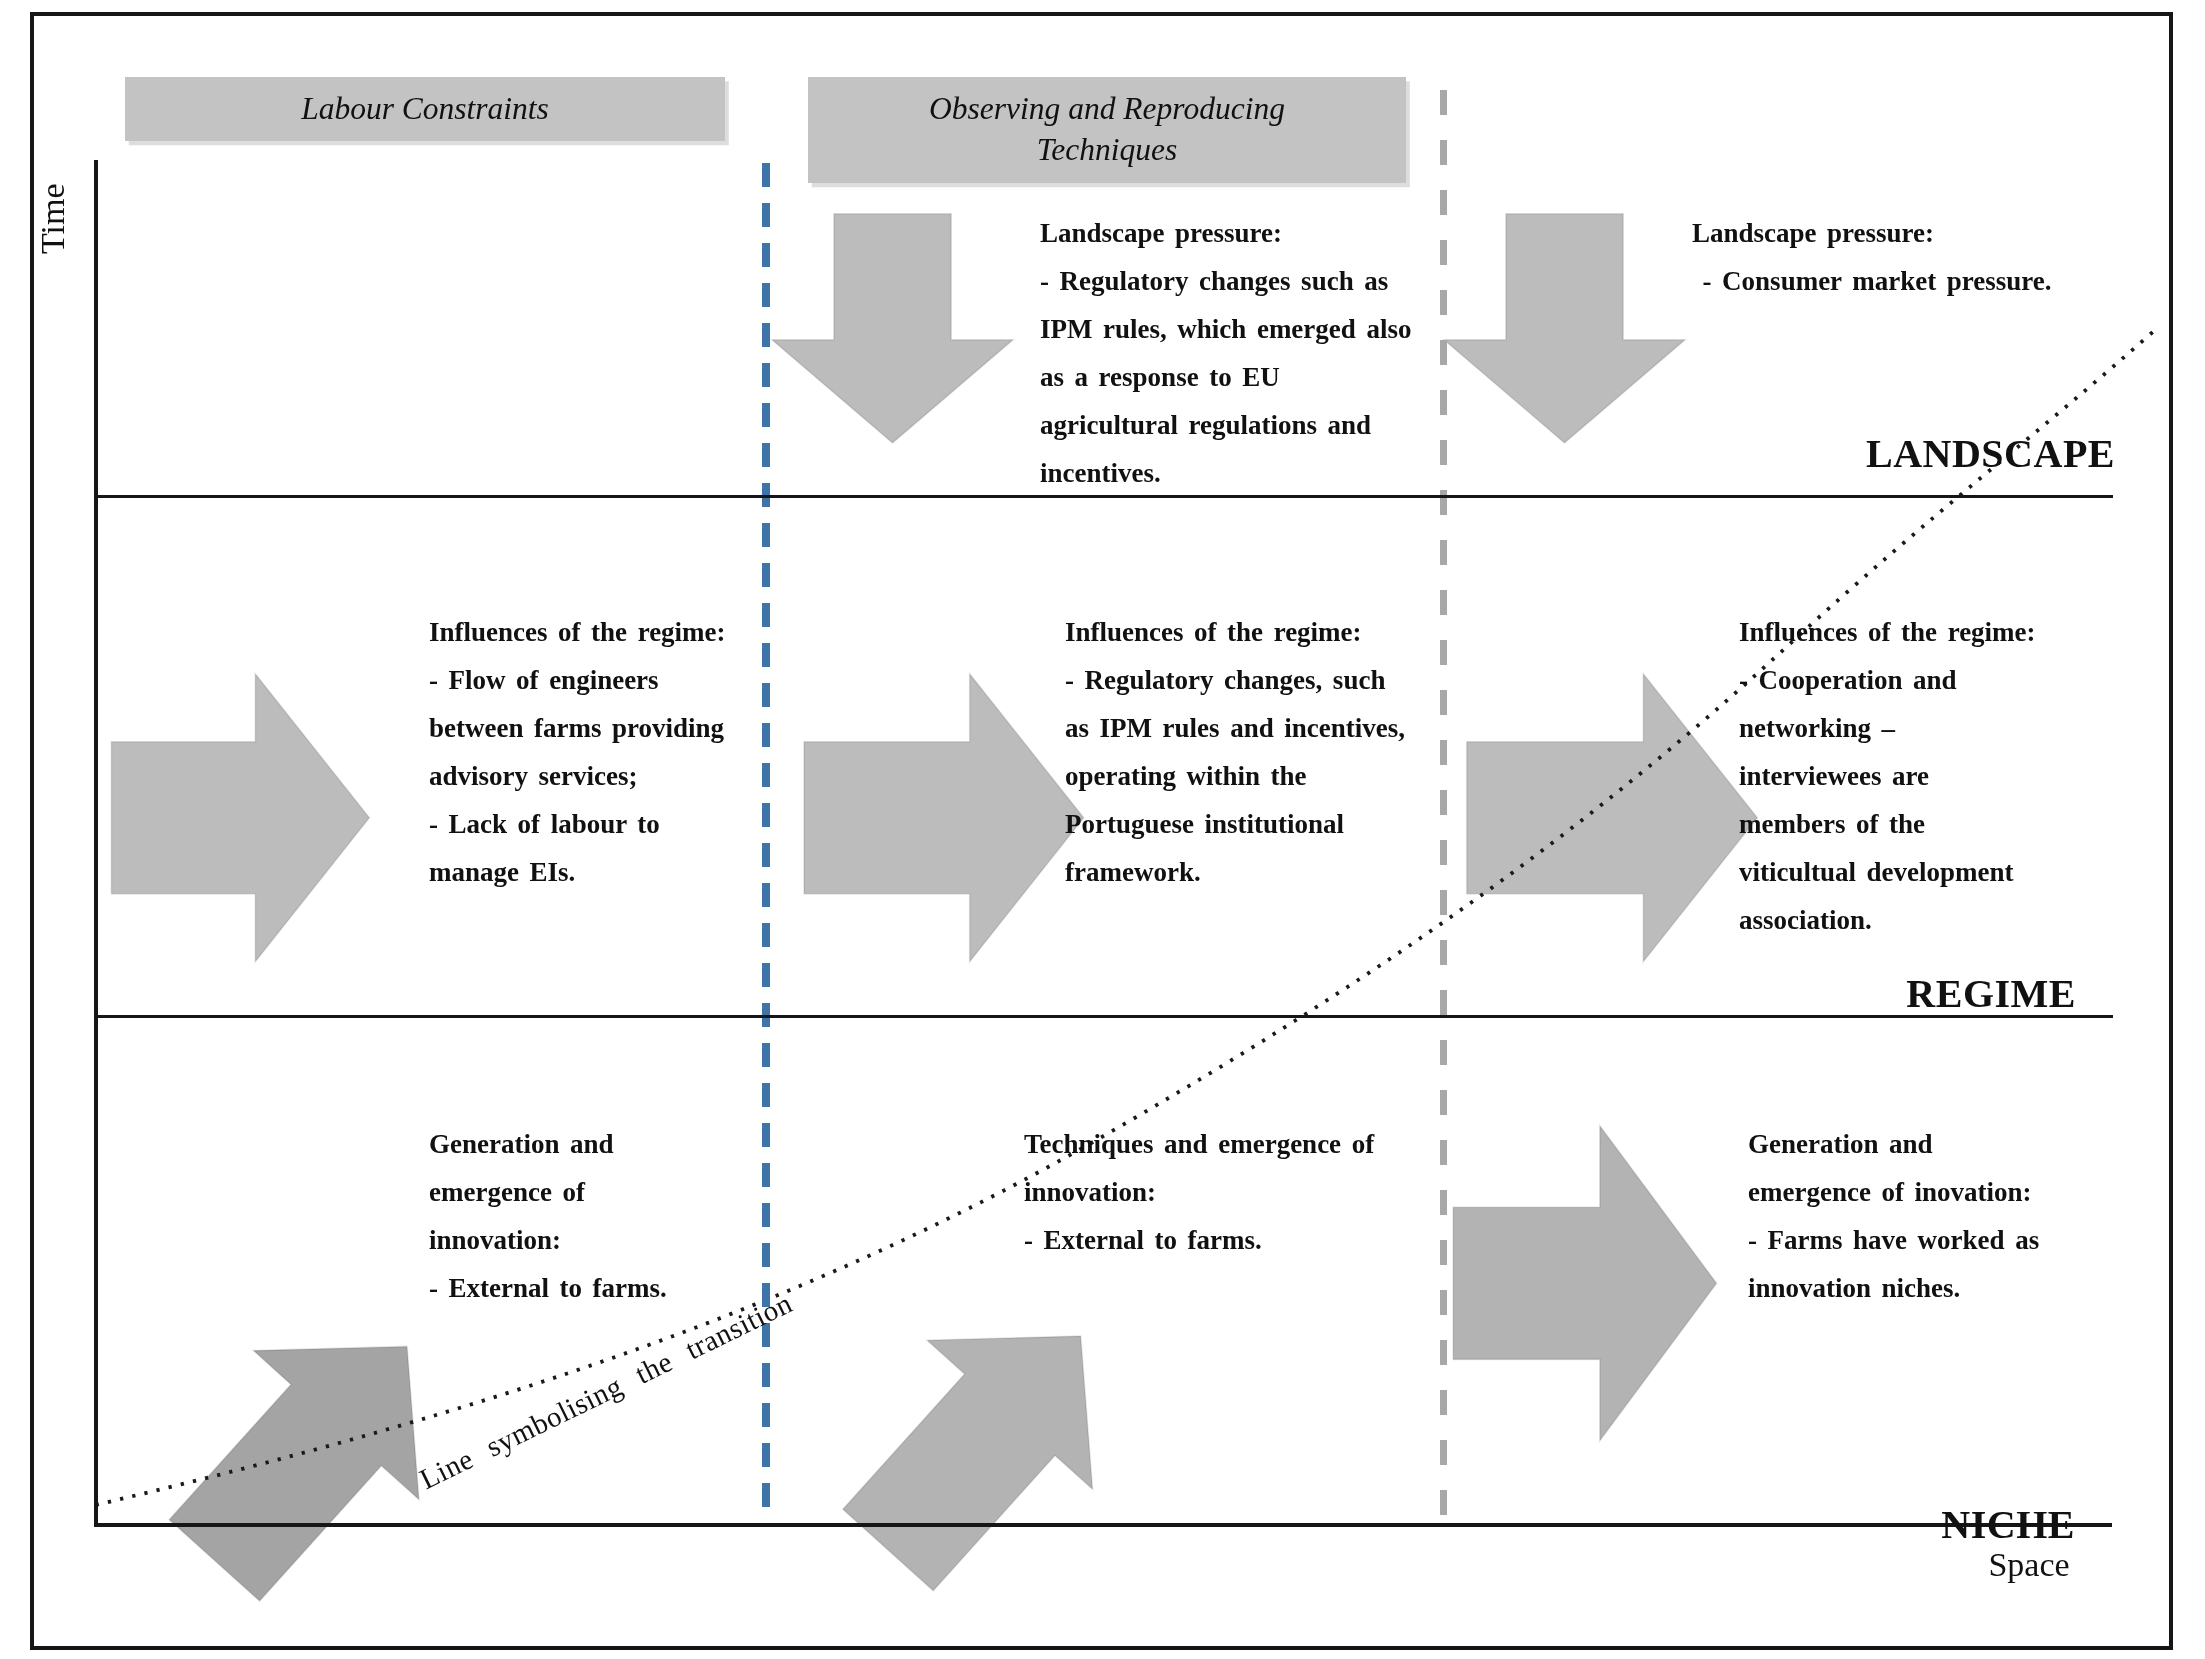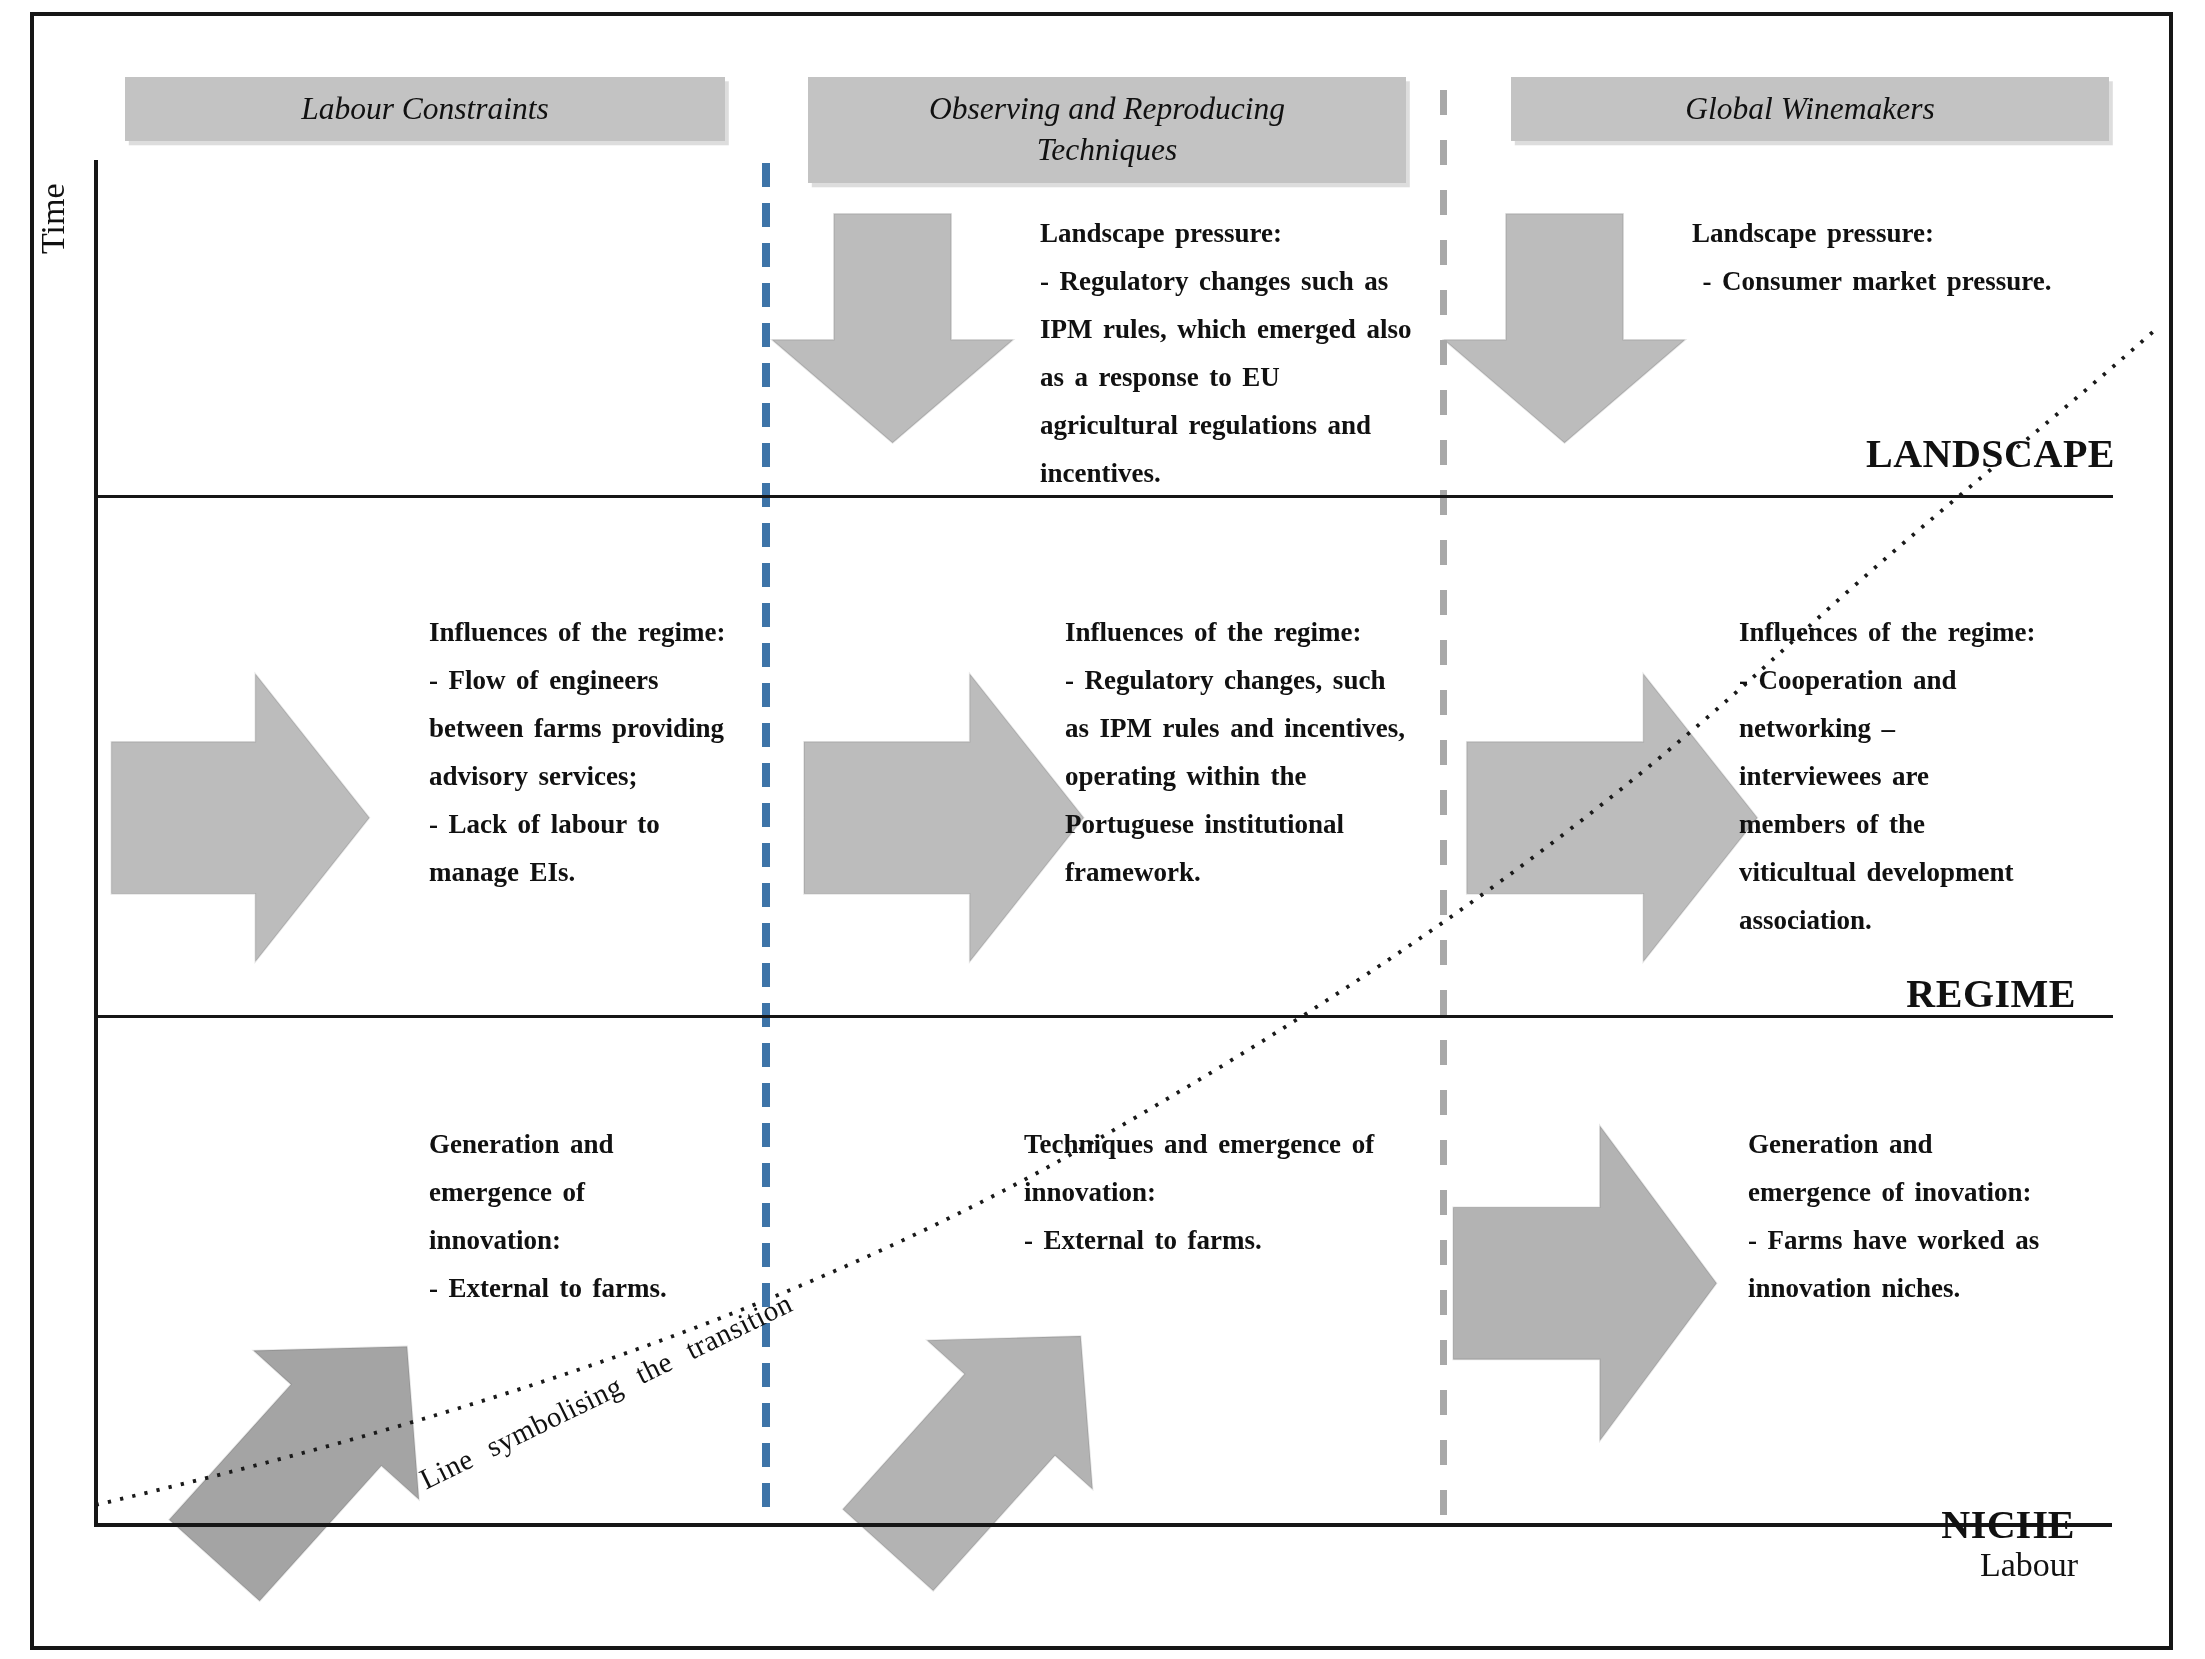--- a/index.html
+++ b/index.html
@@ -56,26 +56,25 @@
   <div class="abs dashv-gray" style="left:1440px;top:90px;height:1435px;"></div>
 
   <div class="abs axis" style="left:94px;top:160px;width:3.8px;height:1366px;"></div>
   <div class="abs axis" style="left:94px;top:1523px;width:2018px;height:3.8px;"></div>
   <div class="abs axis" style="left:94px;top:495px;width:2019px;height:3.3px;"></div>
   <div class="abs axis" style="left:94px;top:1015px;width:2019px;height:3.3px;"></div>
 
   <div class="abs hdr" style="left:808px;top:77px;width:598px;height:106px;">Observing and Reproducing
 Techniques</div>
   <div class="abs hdr" style="left:125px;top:77px;width:600px;height:64px;">Labour Constraints</div>
-  <div class="abs hdr" style="left:1511px;top:77px;width:598px;height:64px;">Global Winemakers</div>
 
   <div class="abs" style="left:34px;top:254px;">
     <span class="rot-time axlbl">Time</span>
   </div>
-  <div class="abs axlbl" style="left:1950px;top:1546px;width:158px;text-align:center;">Labour</div>
+  <div class="abs axlbl" style="left:1950px;top:1546px;width:158px;text-align:center;">Space</div>
 
   <div class="abs lvl" style="left:1789px;top:430px;width:326px;">LANDSCAPE</div>
   <div class="abs lvl" style="left:1750px;top:970px;width:326px;">REGIME</div>
   <div class="abs lvl" style="left:1749px;top:1501px;width:326px;">NICHE</div>
 
   <div class="abs blk" style="left:1040px;top:209px;width:413px;">Landscape pressure:
 - Regulatory changes such as
 IPM rules, which emerged also
 as a response to EU
 agricultural regulations and

